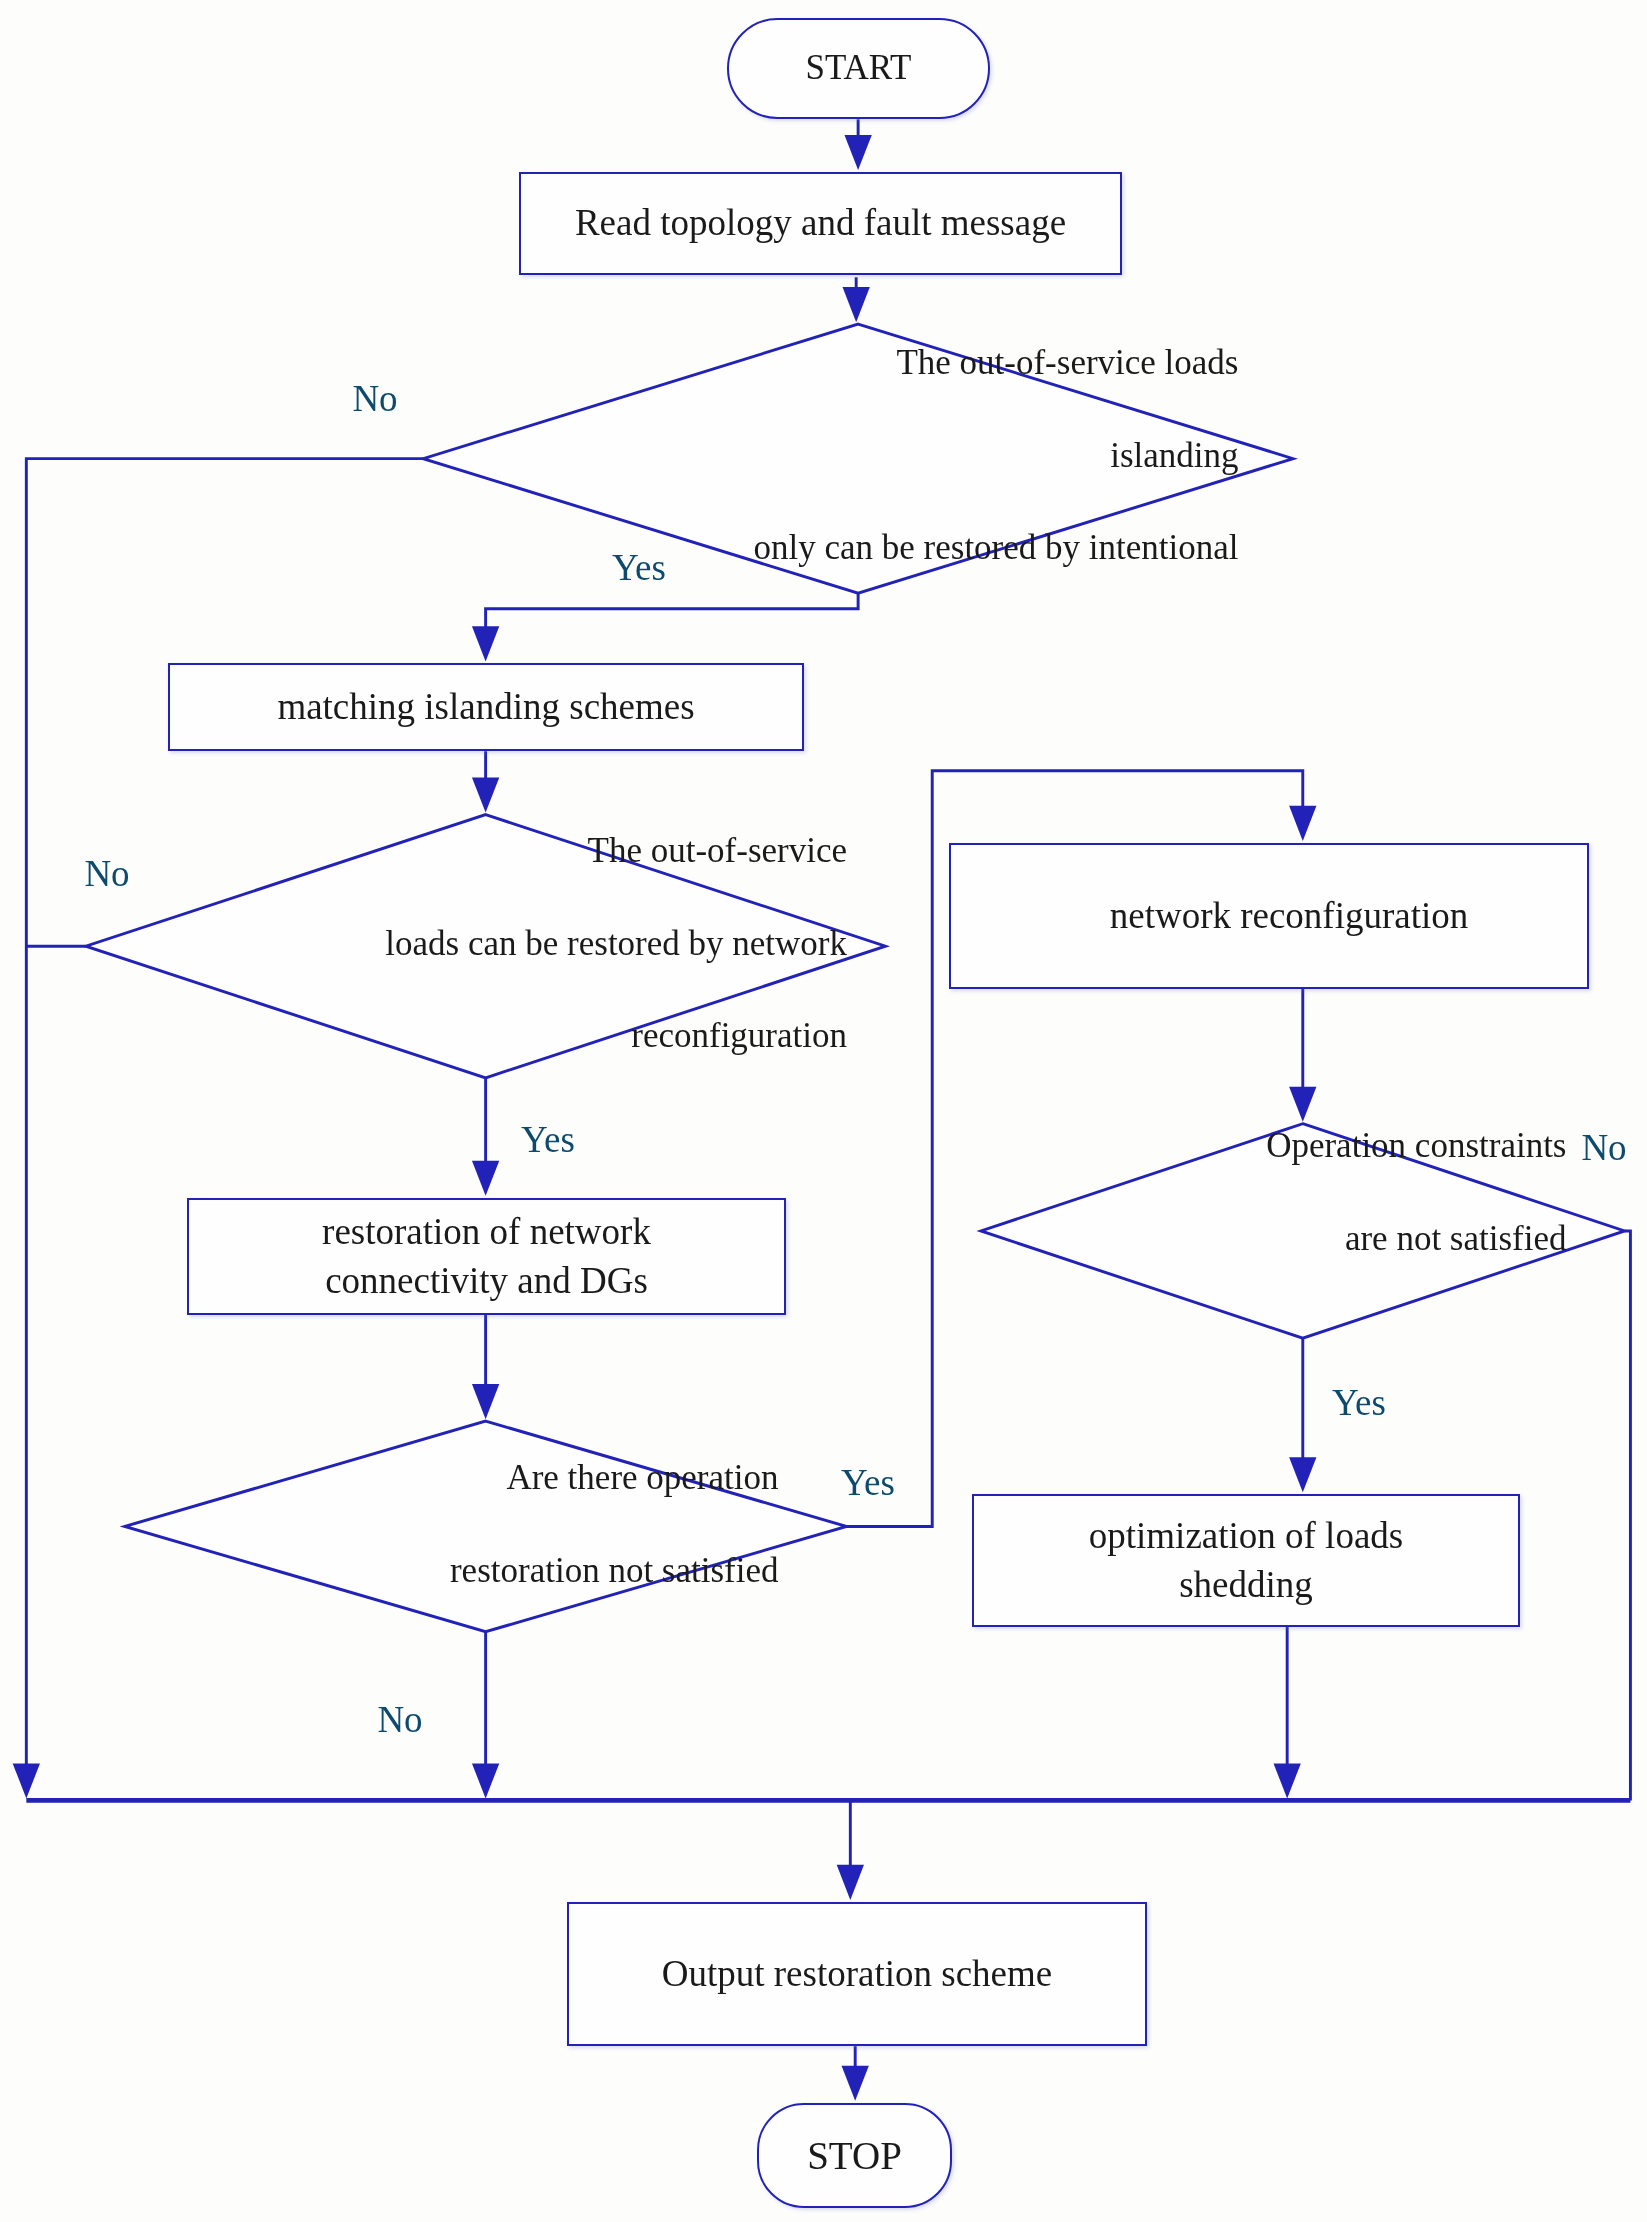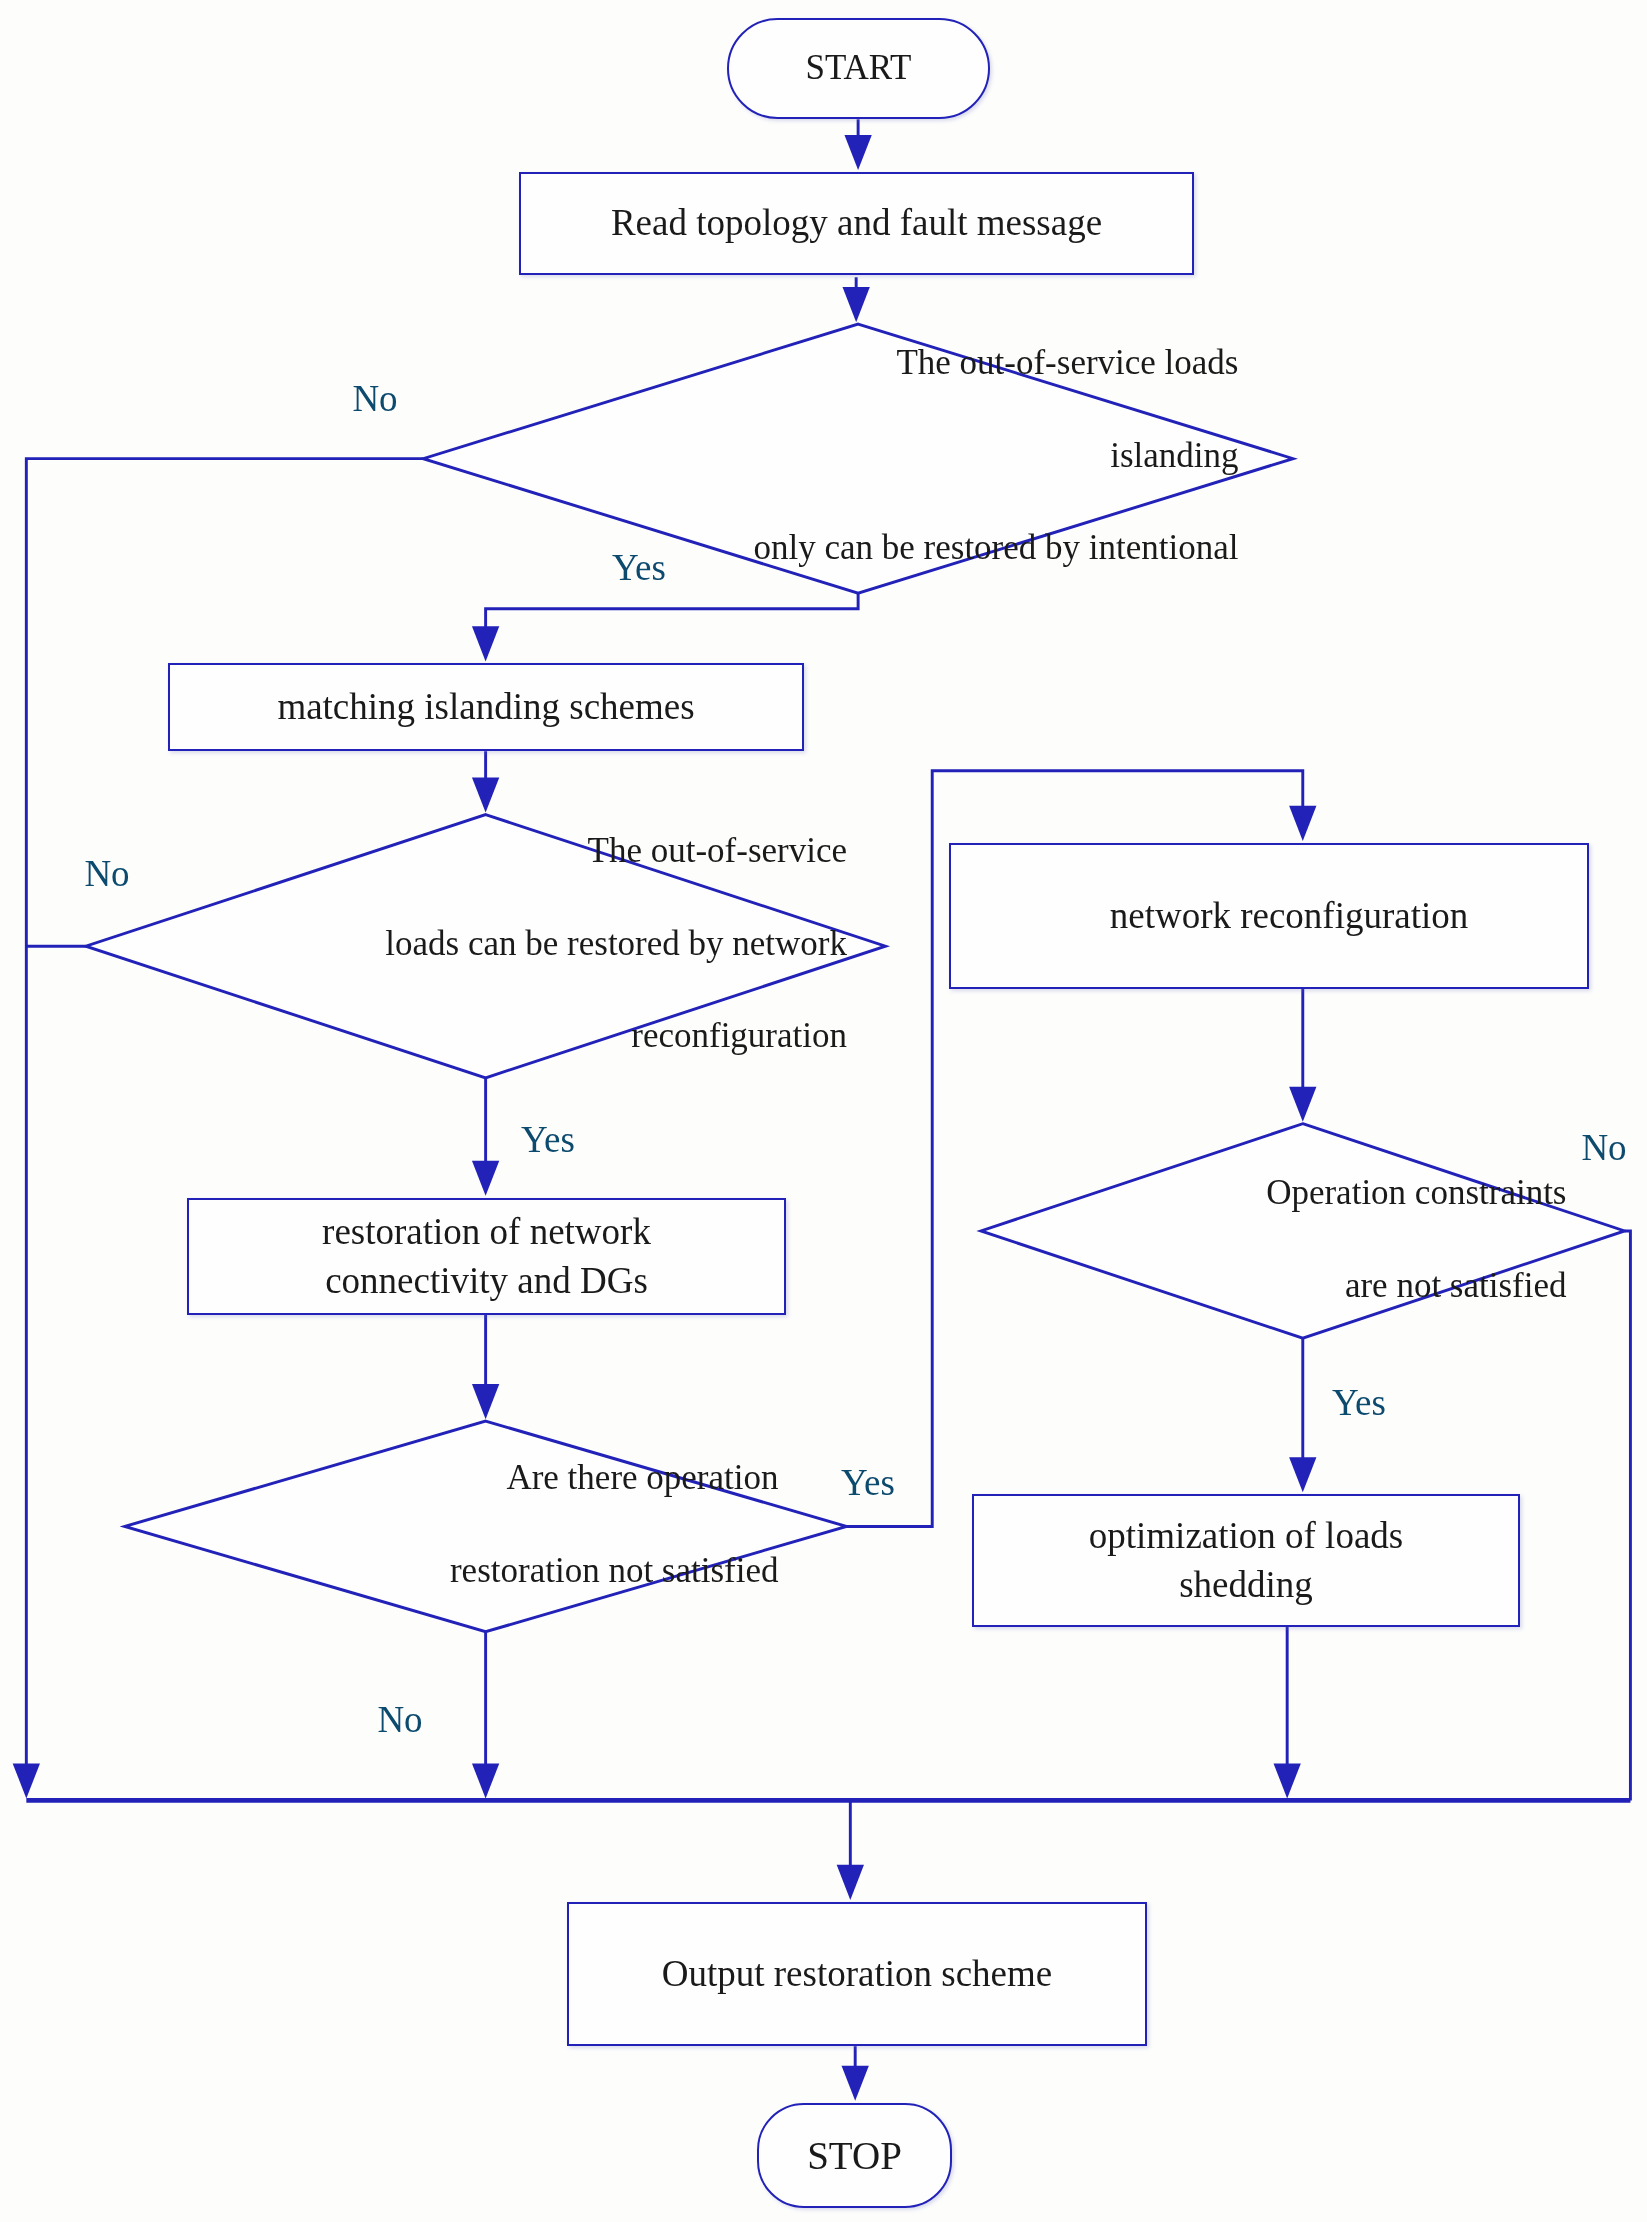--- a/index.html
+++ b/index.html
@@ -113,21 +113,21 @@
     </g>
 
     <g>
       <path d="M877,2098 L877,2122"></path>
       <polygon points="863,2118 891,2118 877,2154" fill="#2222b8" stroke="none"></polygon>
     </g>
   </svg>
 
   <div class="node terminator" style="left:727px;top:17.6px;width:263px;height:101px;">START</div>
 
-  <div class="node process" style="left:519px;top:172px;width:675px;height:103px;">Read topology and fault message</div>
+  <div class="node process" style="left:519px;top:172px;width:603px;height:103px;">Read topology and fault message</div>
 
   <div class="dtext" style="left:858px;top:456px;width:761px;">
     <div>The out-of-service loads</div>
     <div>islanding</div>
     <div>only can be restored by intentional</div>
   </div>
 
   <div class="node process" style="left:168px;top:663px;width:636px;height:88px;">matching islanding schemes</div>
 
   <div class="dtext" style="left:486px;top:944px;width:722px;">
@@ -143,21 +143,21 @@
     </div>
   </div>
 
   <div class="dtext" style="left:486px;top:1524px;width:585px;">
     <div>Are there operation</div>
     <div>restoration not satisfied</div>
   </div>
 
   <div class="node process" style="left:949px;top:843px;width:640px;height:146px;padding-left:40px;">network reconfiguration</div>
 
-  <div class="dtext" style="left:1303px;top:1239px;width:527px;">
+  <div class="dtext" style="left:1303px;top:1192px;width:527px;">
     <div>Operation constraints</div>
     <div>are not satisfied</div>
   </div>
 
   <div class="node process" style="left:972px;top:1494px;width:548px;height:133px;">
     <div>
       <div>optimization of loads</div>
       <div>shedding</div>
     </div>
   </div>

